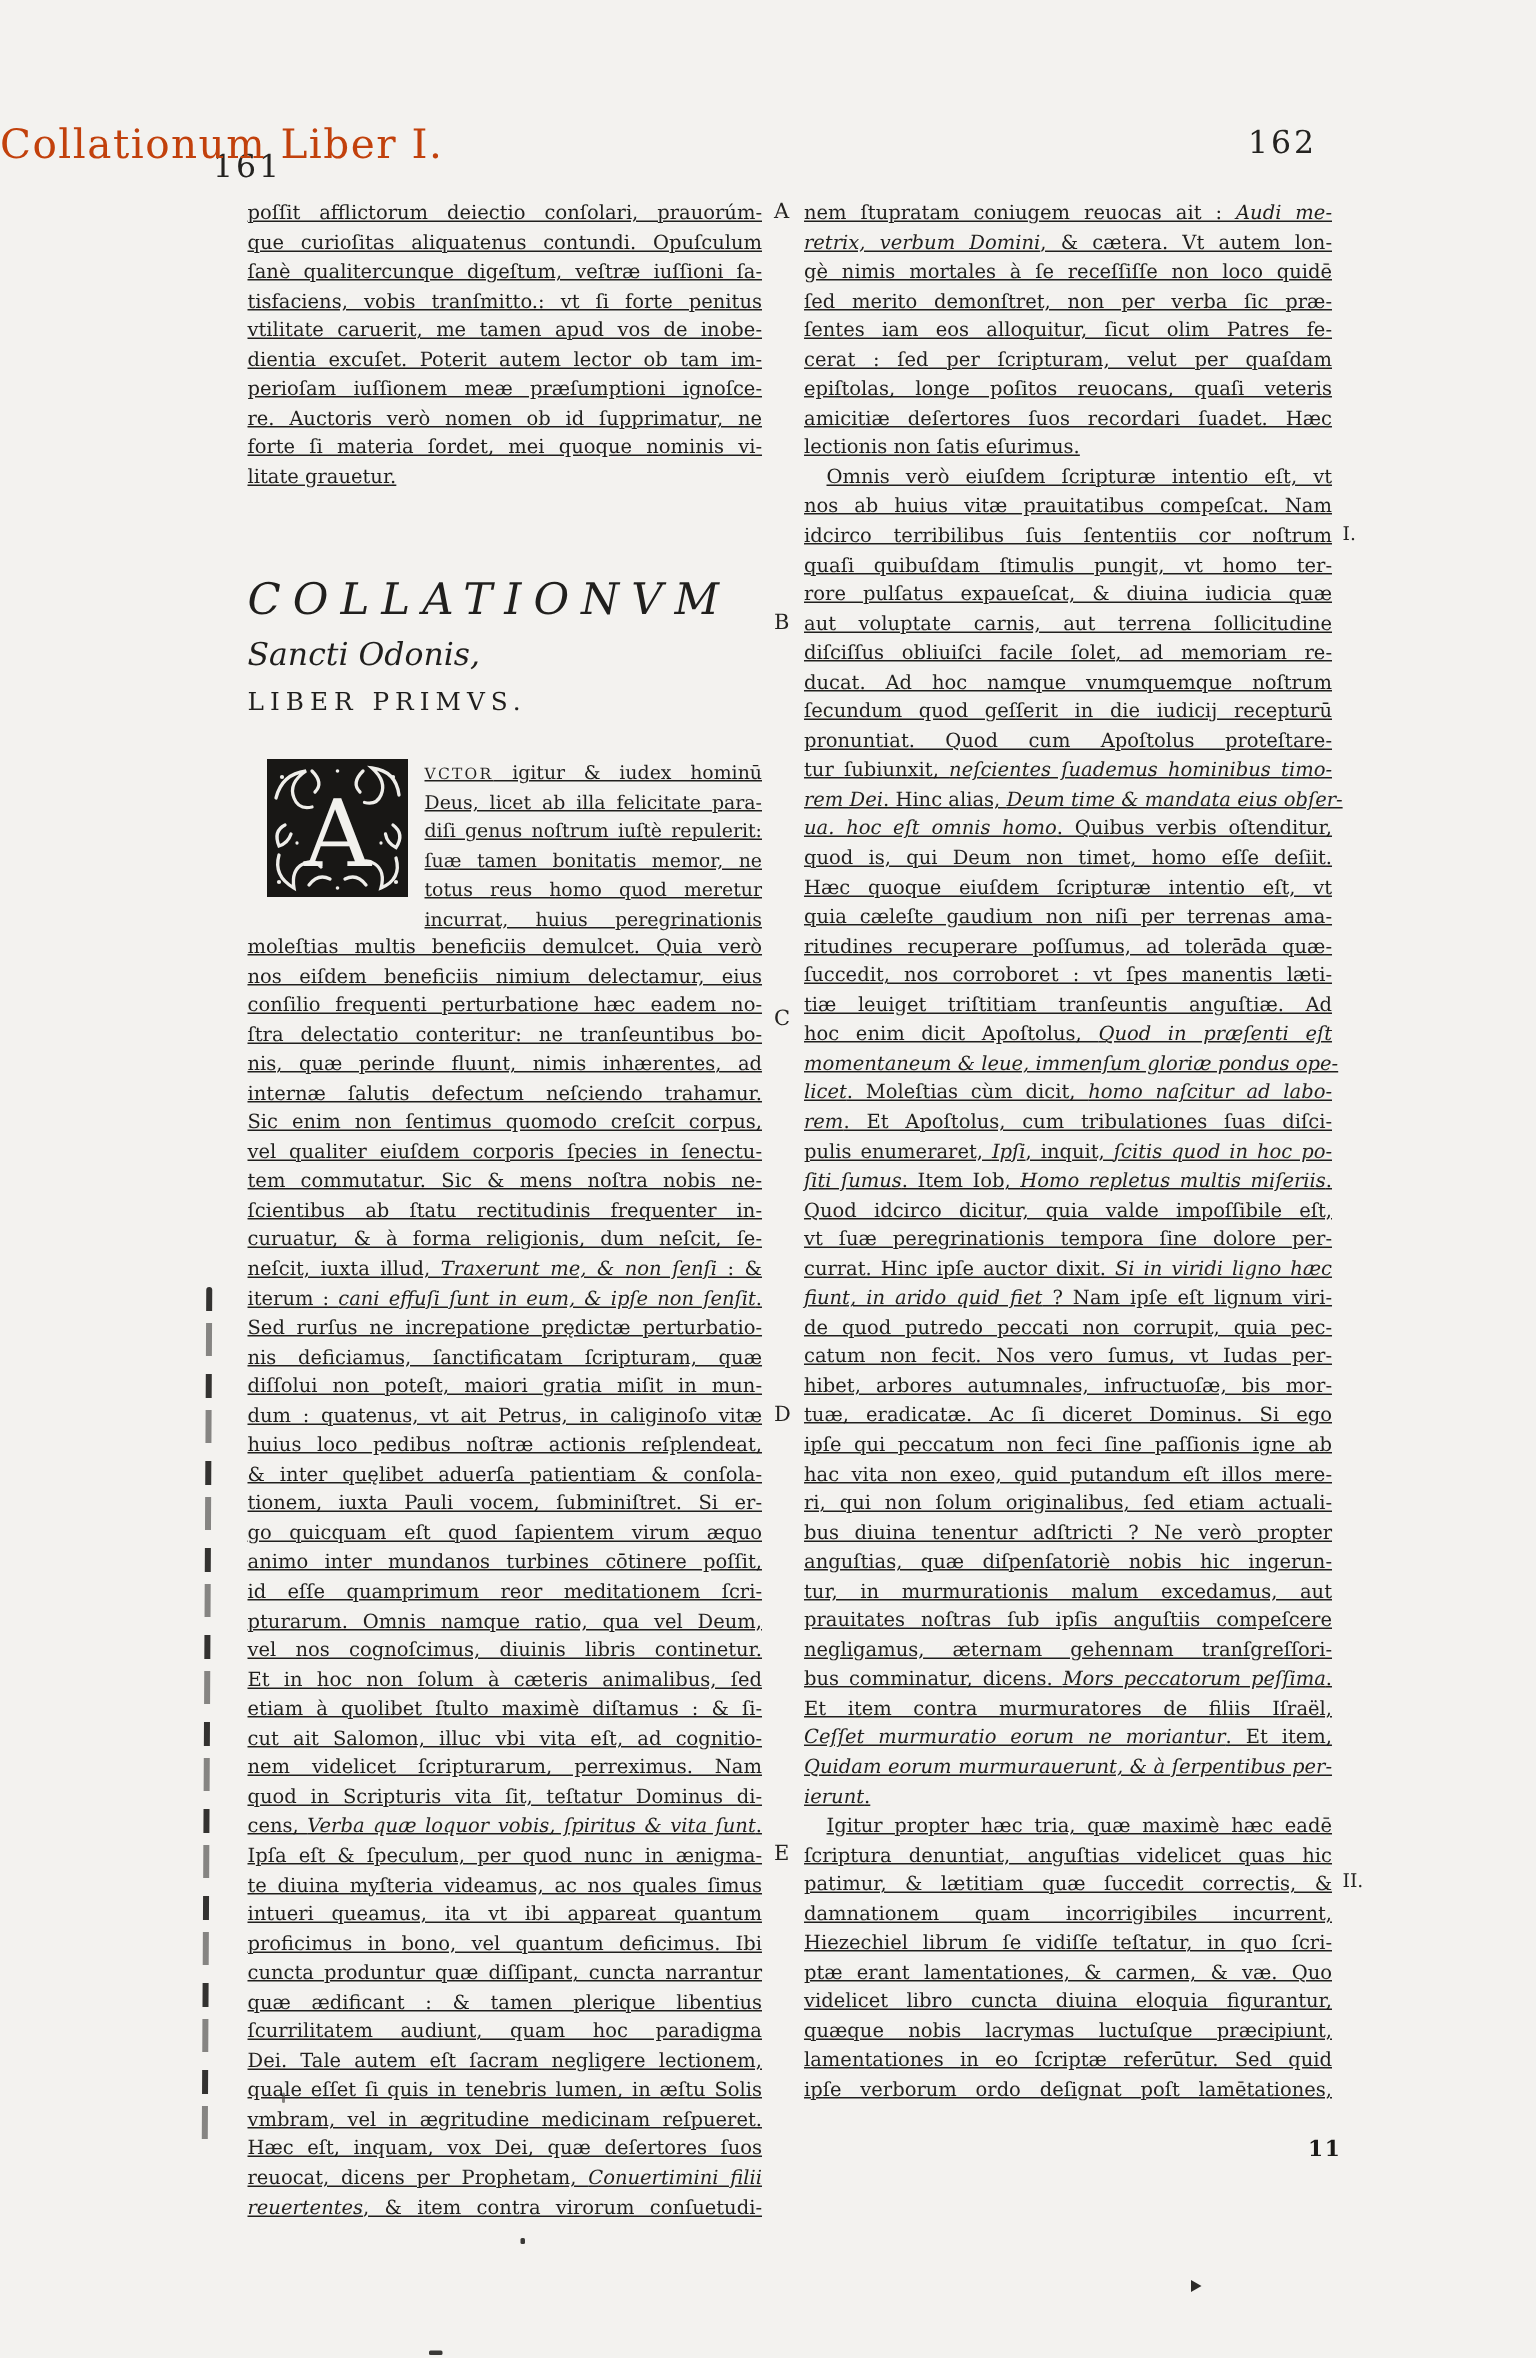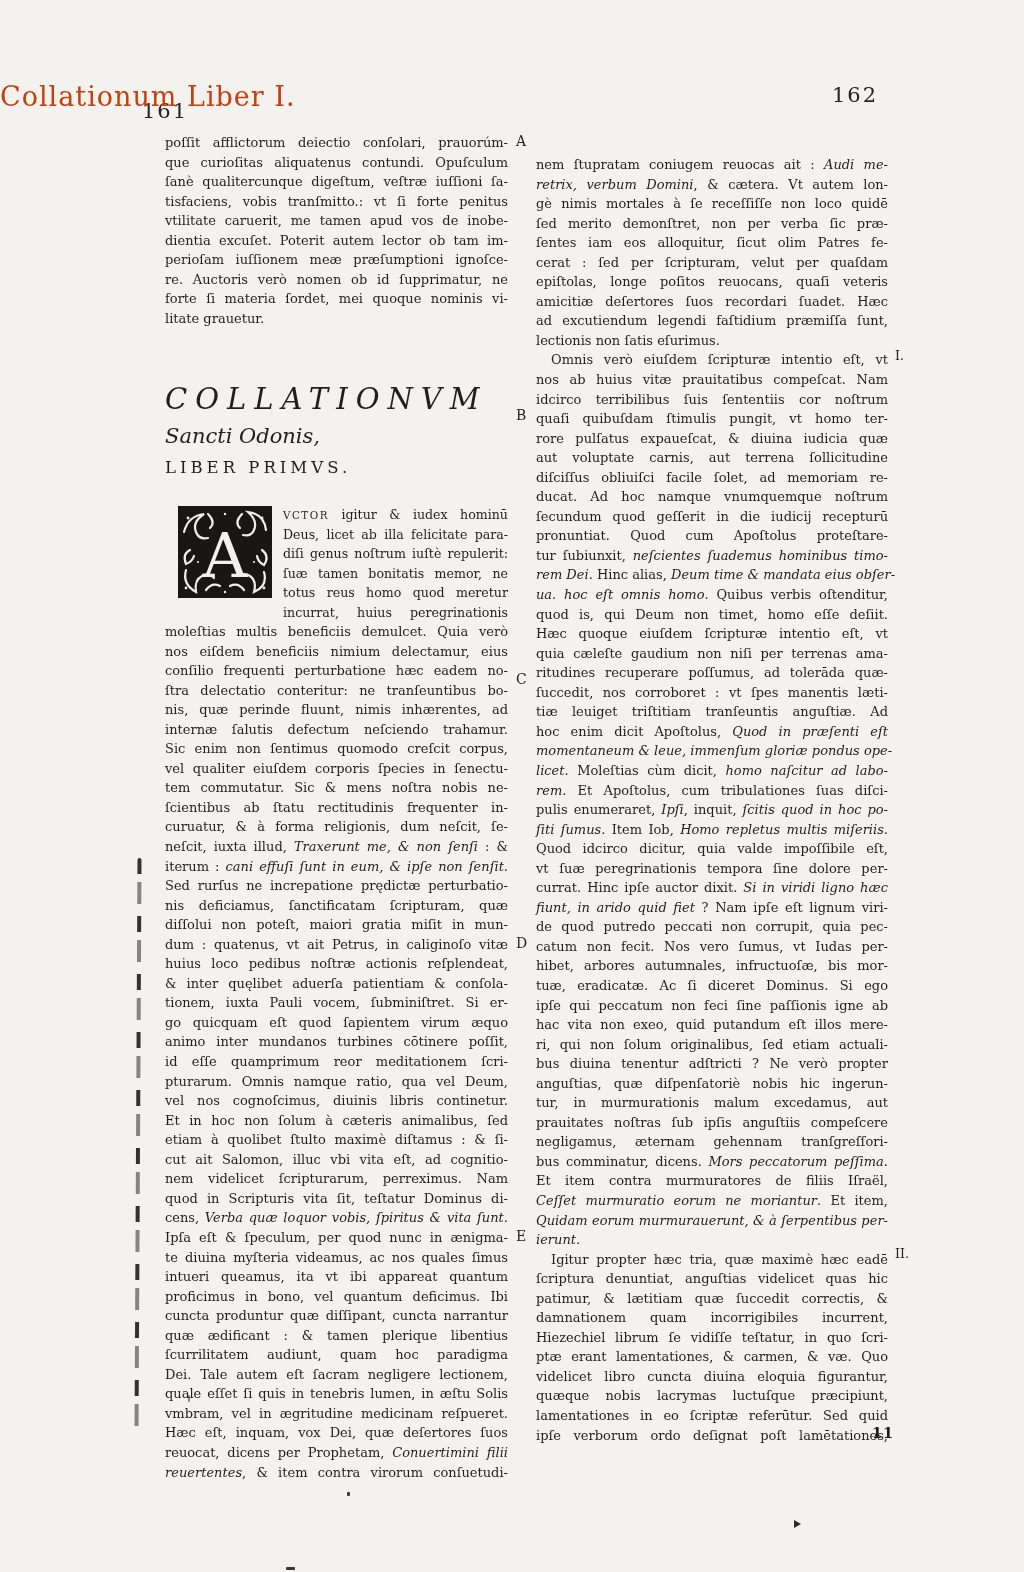--- a/index.html
+++ b/index.html
@@ -14,23 +14,23 @@
   }
   
   .pagenum{position:absolute;font-size:21px;letter-spacing:2px;color:#242320;}
   #pagenum-left{left:142px;top:99px;}
   #pagenum-right{left:832px;top:83px;}
   #running-title{
     position:absolute;left:0;top:81px;width:995px;text-align:left;
     font-size:27px;letter-spacing:1px;color:#c2410c;
   }
   
-  .col{position:absolute;}
+  .col{position:absolute;text-decoration:underline;}
   #left-para1{left:165px;top:133px;width:343px;}
-  #right-col{left:536px;top:133px;width:352px;margin-top:22px;}
+  #right-col{left:536px;top:133px;width:352px;}
   #left-body{left:165px;top:622px;width:343px;}
   #initial-lines{left:283px;top:505px;width:225px;}
   .line{
     height:19.55px;line-height:19.55px;
     font-size:13px;
     text-align:justify;text-align-last:justify;
     white-space:nowrap;
   }
   #initial-lines .line{font-size:12.6px;}
   .line.end{text-align-last:left;white-space:normal;}
@@ -178,21 +178,20 @@
 
   <div id="right-col" class="col">
       <div class="line"><span>nem ſtupratam coniugem reuocas ait : </span><i><span>Audi me-</span></i><span></span></div>
       <div class="line"><span></span><i><span>retrix, verbum Domini</span></i><span>, &amp; cætera. Vt autem lon-</span></div>
       <div class="line"><span>gè nimis mortales à ſe receſſiſſe non loco quidē</span></div>
       <div class="line"><span>ſed merito demonſtret, non per verba ſic præ-</span></div>
       <div class="line"><span>ſentes iam eos alloquitur, ſicut olim Patres fe-</span></div>
       <div class="line"><span>cerat : ſed per ſcripturam, velut per quaſdam</span></div>
       <div class="line"><span>epiſtolas, longe poſitos reuocans, quaſi veteris</span></div>
       <div class="line"><span>amicitiæ deſertores ſuos recordari ſuadet. Hæc</span></div>
-      <div class="line"><span>ad excutiendum legendi faſtidium præmiſſa ſunt,</span></div>
       <div class="line end"><span>lectionis non ſatis eſurimus.</span></div>
       <div class="line ind"><span>Omnis verò eiuſdem ſcripturæ intentio eſt, vt</span></div>
       <div class="line"><span>nos ab huius vitæ prauitatibus compeſcat. Nam</span></div>
       <div class="line"><span>idcirco terribilibus ſuis ſententiis cor noſtrum</span></div>
       <div class="line"><span>quaſi quibuſdam ſtimulis pungit, vt homo ter-</span></div>
       <div class="line"><span>rore pulſatus expaueſcat, &amp; diuina iudicia quæ</span></div>
       <div class="line"><span>aut voluptate carnis, aut terrena ſollicitudine</span></div>
       <div class="line"><span>diſciſſus obliuiſci facile ſolet, ad memoriam re-</span></div>
       <div class="line"><span>ducat. Ad hoc namque vnumquemque noſtrum</span></div>
       <div class="line"><span>ſecundum quod geſſerit in die iudicij recepturū</span></div>

